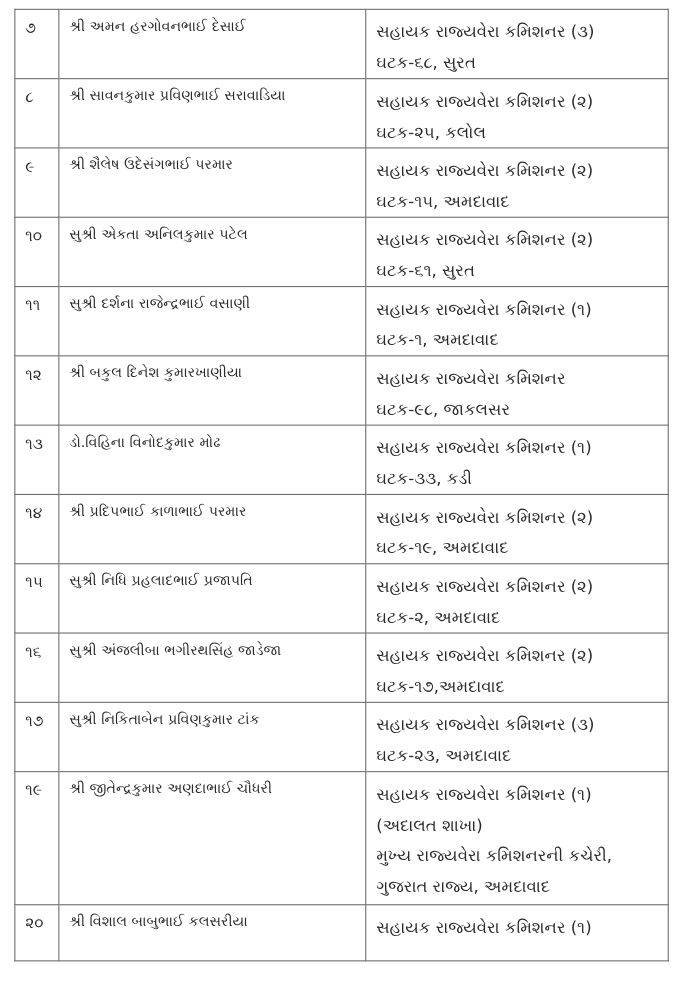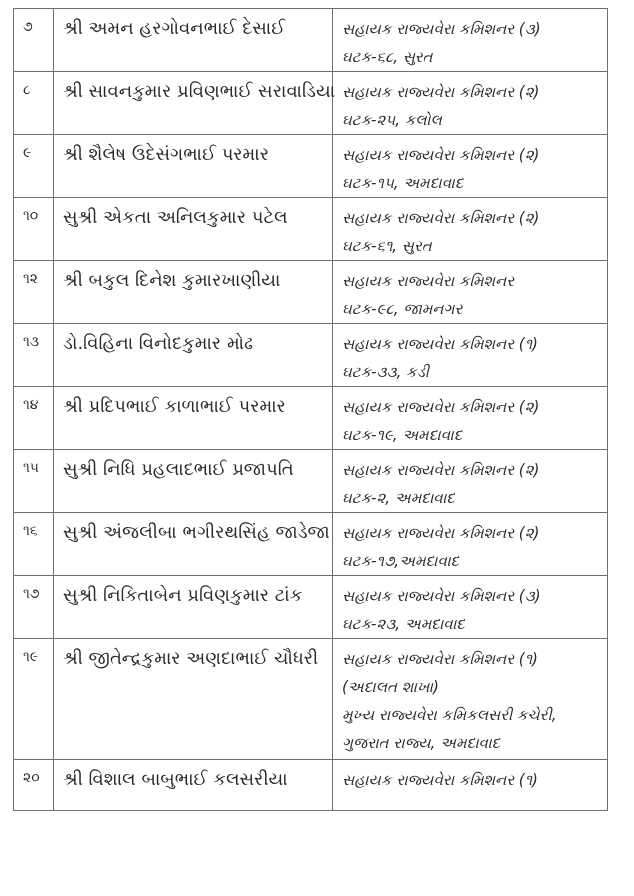--- a/index.html
+++ b/index.html
@@ -5,23 +5,23 @@
     html, body { margin: 0; padding: 0; background: #ffffff; }
     body { width: 634px; height: 896px; position: relative; overflow: hidden;
            font-family: "DejaVu Sans", "Liberation Sans", sans-serif; color: #2a2a2a; }
     table.roster { position: absolute; left: 13px; top: 8px; width: 594px;
                    border-collapse: collapse; table-layout: fixed; }
     table.roster td { border: 1px solid #6f6f6f; vertical-align: top; padding: 0; }
     col.c-num { width: 40px; }
     col.c-name { width: 279px; }
     col.c-post { width: 275px; }
     td.num { font-size: 14px; padding: 9px 0 0 9px !important; }
-    td.name { font-size: 18px; padding: 8px 0 0 9px !important; white-space: nowrap; }
+    td.name { font-size: 13px; padding: 8px 0 0 9px !important; white-space: nowrap; }
     td.post { font-size: 15px; padding: 6px 0 0 9px !important; }
-    td.post .line { display: block; line-height: 28px; white-space: nowrap; font-style: italic; }
+    td.post .line { display: block; line-height: 28px; white-space: nowrap; }
   </style>
 </head>
 <body>
 
 <table class="roster">
   <colgroup>
       <col class="c-num">
       <col class="c-name">
       <col class="c-post">
     </colgroup>
@@ -51,26 +51,34 @@
         </td>
       </tr>
       <tr style="height: 62px;">
         <td class="num">૧૦</td>
         <td class="name">સુશ્રી એકતા અનિલકુમાર પટેલ</td>
         <td class="post">
           <span class="line">સહાયક રાજ્યવેરા કમિશનર (૨)</span>
           <span class="line">ઘટક-૬૧, સુરત</span>
         </td>
       </tr>
+      <tr style="height: 57px;">
+        <td class="num">૧૧</td>
+        <td class="name">સુશ્રી દર્શના રાજેન્દ્રભાઈ વસાણી</td>
+        <td class="post">
+          <span class="line">સહાયક રાજ્યવેરા કમિશનર (૧)</span>
+          <span class="line">ઘટક-૧, અમદાવાદ</span>
+        </td>
+      </tr>
       <tr style="height: 60px;">
         <td class="num">૧૨</td>
         <td class="name">શ્રી બકુલ દિનેશ કુમારખાણીયા</td>
         <td class="post">
           <span class="line">સહાયક રાજ્યવેરા કમિશનર</span>
-          <span class="line">ઘટક-૯૮, જામનગર</span>
+          <span class="line">ઘટક-૯૮, જાકલસર</span>
         </td>
       </tr>
       <tr style="height: 57px;">
         <td class="num">૧૩</td>
         <td class="name">ડો.વિહિના વિનોદકુમાર મોઢ</td>
         <td class="post">
           <span class="line">સહાયક રાજ્યવેરા કમિશનર (૧)</span>
           <span class="line">ઘટક-૩૩, કડી</span>
         </td>
       </tr>
@@ -105,21 +113,21 @@
           <span class="line">સહાયક રાજ્યવેરા કમિશનર (૩)</span>
           <span class="line">ઘટક-૨૩, અમદાવાદ</span>
         </td>
       </tr>
       <tr style="height: 121px;">
         <td class="num">૧૯</td>
         <td class="name">શ્રી જીતેન્દ્રકુમાર અણદાભાઈ ચૌધરી</td>
         <td class="post">
           <span class="line">સહાયક રાજ્યવેરા કમિશનર (૧)</span>
           <span class="line">(અદાલત શાખા)</span>
-          <span class="line">મુખ્ય રાજ્યવેરા કમિકલસરી કચેરી,</span>
+          <span class="line">મુખ્ય રાજ્યવેરા કમિશનરની કચેરી,</span>
           <span class="line">ગુજરાત રાજ્ય, અમદાવાદ</span>
         </td>
       </tr>
       <tr style="height: 51px;">
         <td class="num">૨૦</td>
         <td class="name">શ્રી વિશાલ બાબુભાઈ કલસરીયા</td>
         <td class="post">
           <span class="line">સહાયક રાજ્યવેરા કમિશનર (૧)</span>
         </td>
       </tr>

